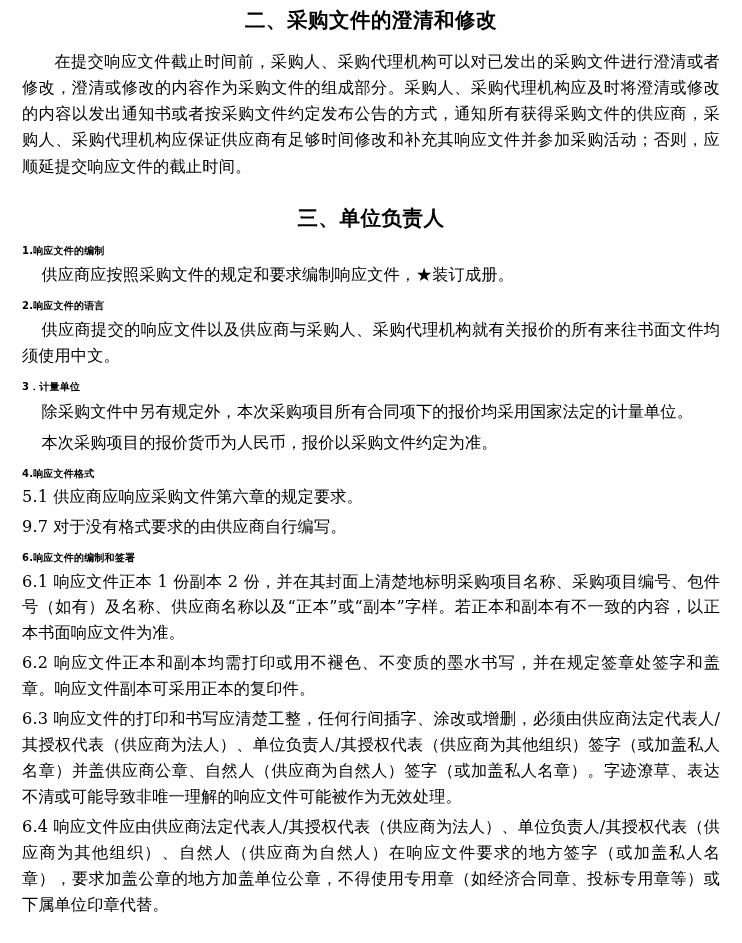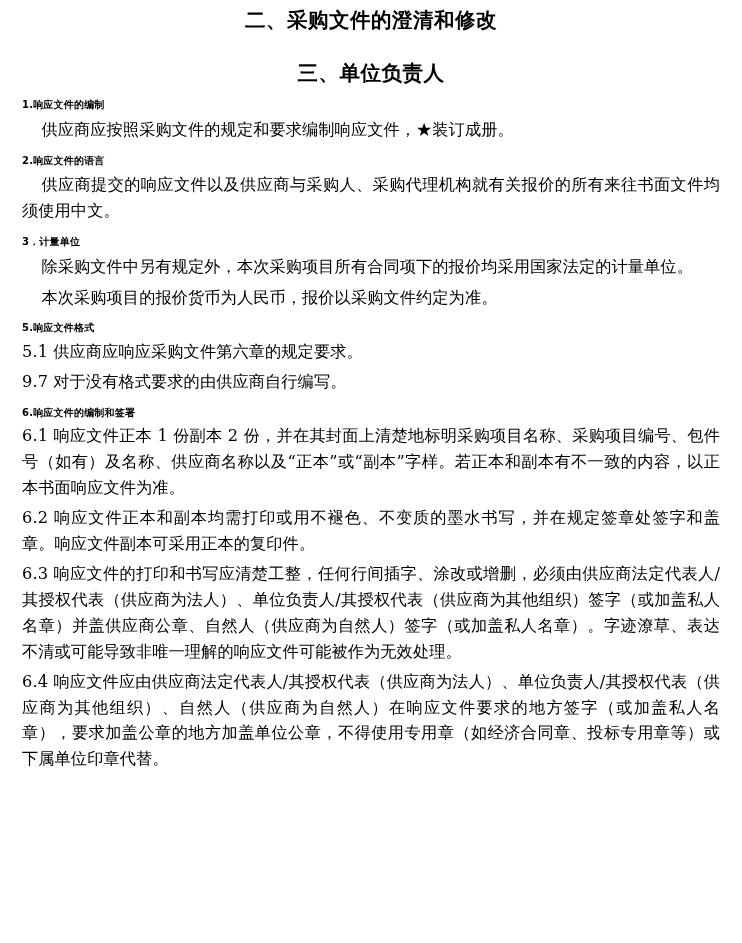--- a/index.html
+++ b/index.html
@@ -68,35 +68,36 @@
     letter-spacing: 0.1px;
   }
 </style>
 </head>
 <body>
 
 <div class="page">
 
   <h1 class="section-title">二、采购文件的澄清和修改</h1>
 
+  <p class="body-par">在提交响应文件截止时间前，采购人、采购代理机构可以对已发出的采购文件进行澄清或者修改，澄清或修改的内容作为采购文件的组成部分。采购人、采购代理机构应及时将澄清或修改的内容以发出通知书或者按采购文件约定发布公告的方式，通知所有获得采购文件的供应商，采购人、采购代理机构应保证供应商有足够时间修改和补充其响应文件并参加采购活动；否则，应顺延提交响应文件的截止时间。</p>
 
   <h1 class="section-title second">三、单位负责人</h1>
 
   <h2 class="sub-title">1.响应文件的编制</h2>
   <p class="sub-par">供应商应按照采购文件的规定和要求编制响应文件，★装订成册。</p>
 
   <h2 class="sub-title">2.响应文件的语言</h2>
   <p class="sub-par">供应商提交的响应文件以及供应商与采购人、采购代理机构就有关报价的所有来往书面文件均须使用中文。</p>
 
   <h2 class="sub-title">3．计量单位</h2>
   <p class="sub-par">除采购文件中另有规定外，本次采购项目所有合同项下的报价均采用国家法定的计量单位。</p>
 
   <p class="sub-par">本次采购项目的报价货币为人民币，报价以采购文件约定为准。</p>
 
-  <h2 class="sub-title">5.响应文件格式</h2>
+  <h2 class="sub-title">4.响应文件格式</h2>
   <p class="num-par">5.1 供应商应响应采购文件第六章的规定要求。</p>
   <p class="num-par">9.7 对于没有格式要求的由供应商自行编写。</p>
 
   <h2 class="sub-title">6.响应文件的编制和签署</h2>
   <p class="num-par">6.1 响应文件正本 1 份副本 2 份，并在其封面上清楚地标明采购项目名称、采购项目编号、包件号（如有）及名称、供应商名称以及“正本”或“副本”字样。若正本和副本有不一致的内容，以正本书面响应文件为准。</p>
   <p class="num-par">6.2 响应文件正本和副本均需打印或用不褪色、不变质的墨水书写，并在规定签章处签字和盖章。响应文件副本可采用正本的复印件。</p>
   <p class="num-par">6.3 响应文件的打印和书写应清楚工整，任何行间插字、涂改或增删，必须由供应商法定代表人/其授权代表（供应商为法人）、单位负责人/其授权代表（供应商为其他组织）签字（或加盖私人名章）并盖供应商公章、自然人（供应商为自然人）签字（或加盖私人名章）。字迹潦草、表达不清或可能导致非唯一理解的响应文件可能被作为无效处理。</p>
   <p class="num-par">6.4 响应文件应由供应商法定代表人/其授权代表（供应商为法人）、单位负责人/其授权代表（供应商为其他组织）、自然人（供应商为自然人）在响应文件要求的地方签字（或加盖私人名章），要求加盖公章的地方加盖单位公章，不得使用专用章（如经济合同章、投标专用章等）或下属单位印章代替。</p>
 
 </div>

